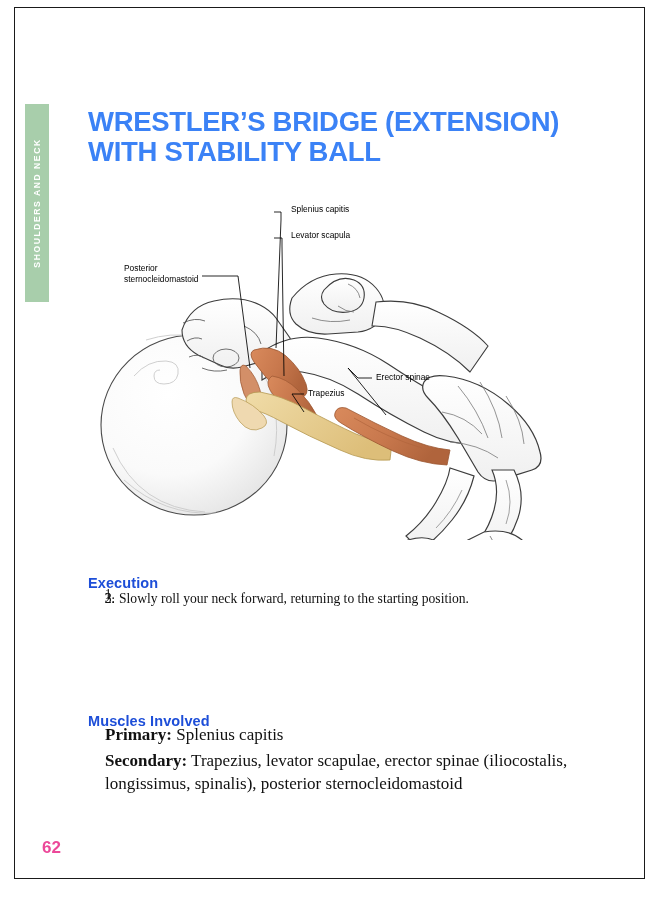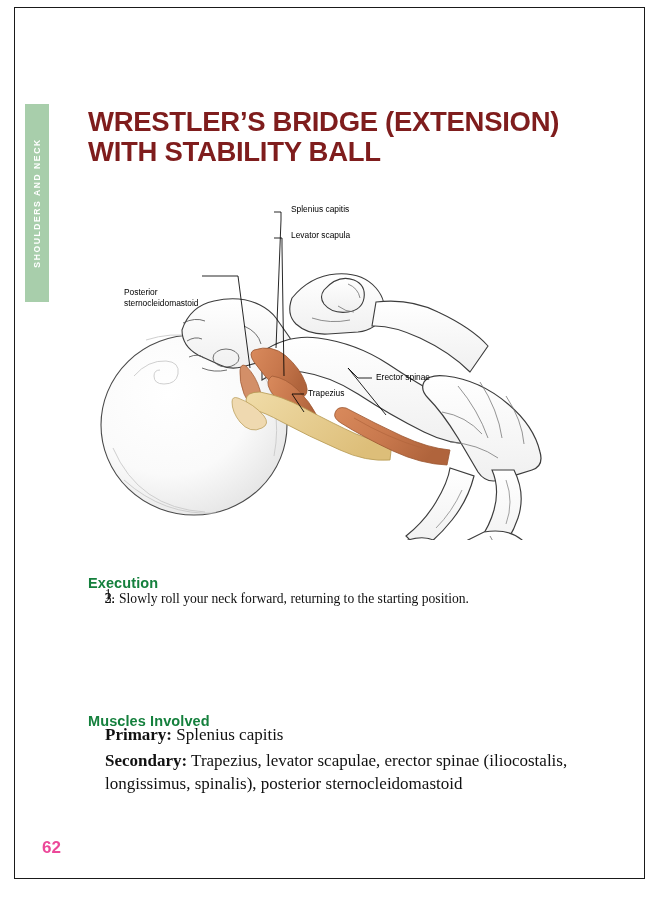--- a/index.html
+++ b/index.html
@@ -51,21 +51,21 @@
     font-weight: bold;
     letter-spacing: 1.55px;
   }
 
   
   .title {
     position: absolute;
     left: 88px;
     top: 89px;
     width: 520px;
-    color: #7f1d1d;
+    color: #3b82f6;
     font-family: "Liberation Sans", sans-serif;
     font-size: 27.5px;
     font-weight: bold;
     line-height: 1.08;
     letter-spacing: -0.3px;
   }
 
   
   .illustration {
     position: absolute;
@@ -82,21 +82,21 @@
     font-size: 8.4px;
     color: #000000;
     line-height: 1.25;
     white-space: pre;
   }
 
   
   .section-head {
     position: absolute;
     left: 88px;
-    color: #15803d;
+    color: #1d4ed8;
     font-family: "Liberation Sans", sans-serif;
     font-size: 14.5px;
     font-weight: bold;
     letter-spacing: 0.1px;
   }
   .exec-head { top: 563px; }
   .muscles-head { top: 701px; }
 
   .steps {
     position: absolute;
@@ -283,21 +283,21 @@
         <path d="M 116 96 L 152 96 L 164 188"></path>
         <path d="M 286 198 L 272 198 L 262 188 L 300 235"></path>
         <path d="M 218 214 L 206 214 L 218 232"></path>
       </g>
     </svg>
 
     <div class="anno-label" style="left:205px; top:24px;">Splenius capitis</div>
 
     <div class="anno-label" style="left:205px; top:50px;">Levator scapula</div>
 
-    <div class="anno-label" style="left:38px; top:83px;margin-top:24px;">Posterior
+    <div class="anno-label" style="left:38px; top:83px;">Posterior
 sternocleidomastoid</div>
 
     <div class="anno-label" style="left:290px; top:192px;text-align:center;">Erector spinae</div>
 
     <div class="anno-label" style="left:222px; top:208px;text-align:center;">Trapezius</div>
   </div>
 
   <h2 class="section-head exec-head">Execution</h2>
 
   <ol class="steps">

